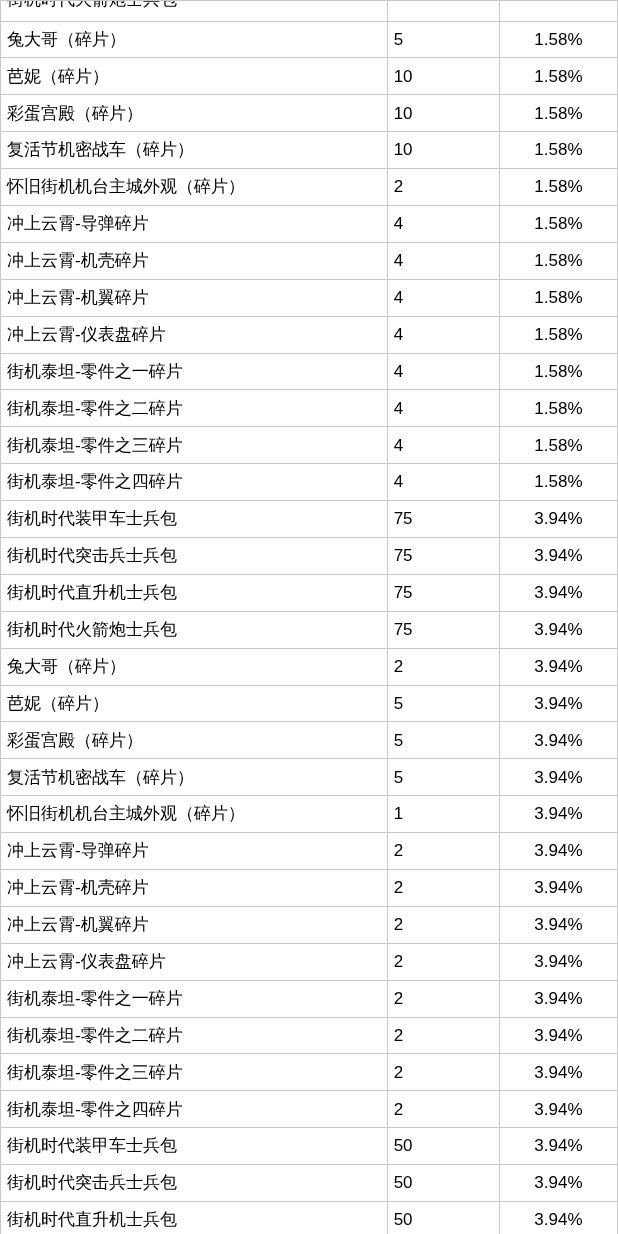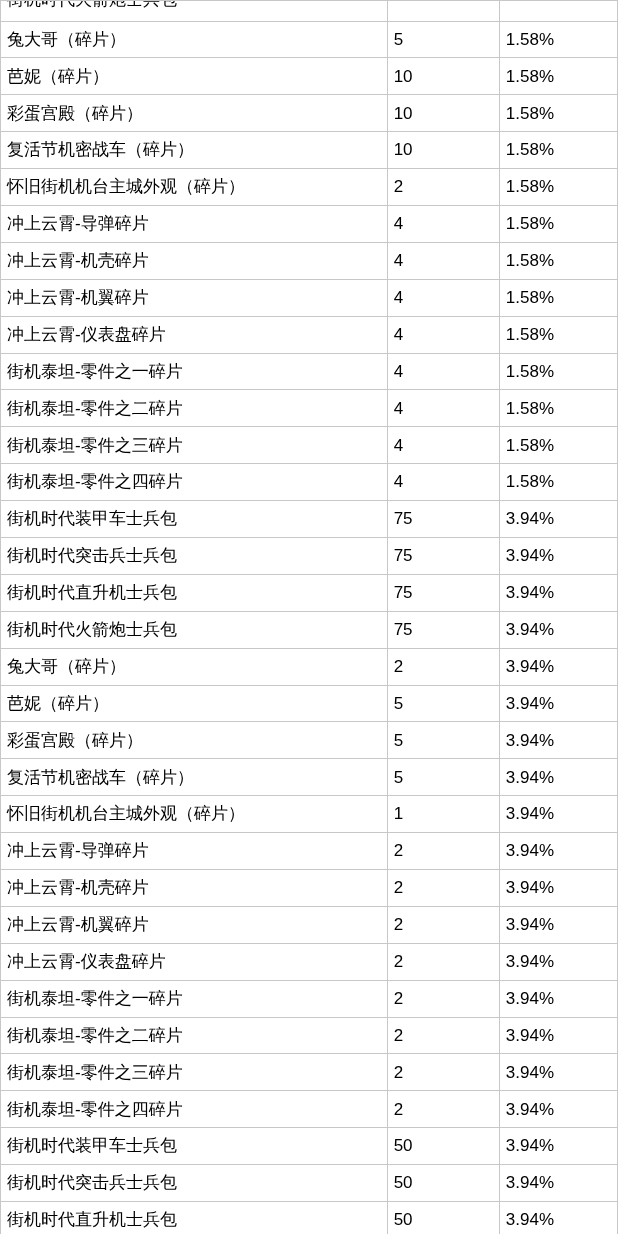--- a/index.html
+++ b/index.html
@@ -41,21 +41,21 @@
     height: 8px;
     padding-top: 0;
     padding-bottom: 0;
   }
   col.col-name  { width: 386px; }
   col.col-count { width: 112px; }
   col.col-rate  { width: 118px; }
 
   .cell-name  { text-align: left; }
   .cell-count { text-align: left; }
-  .cell-rate  { text-align: left; margin-left: 12px; }
+  .cell-rate  { text-align: center; margin-left: 12px; }
 
   
   .clipped-text {
     display: block;
     position: relative;
     top: -11px;
     font-size: 17px;
     color: #000000;
     white-space: nowrap;
   }

